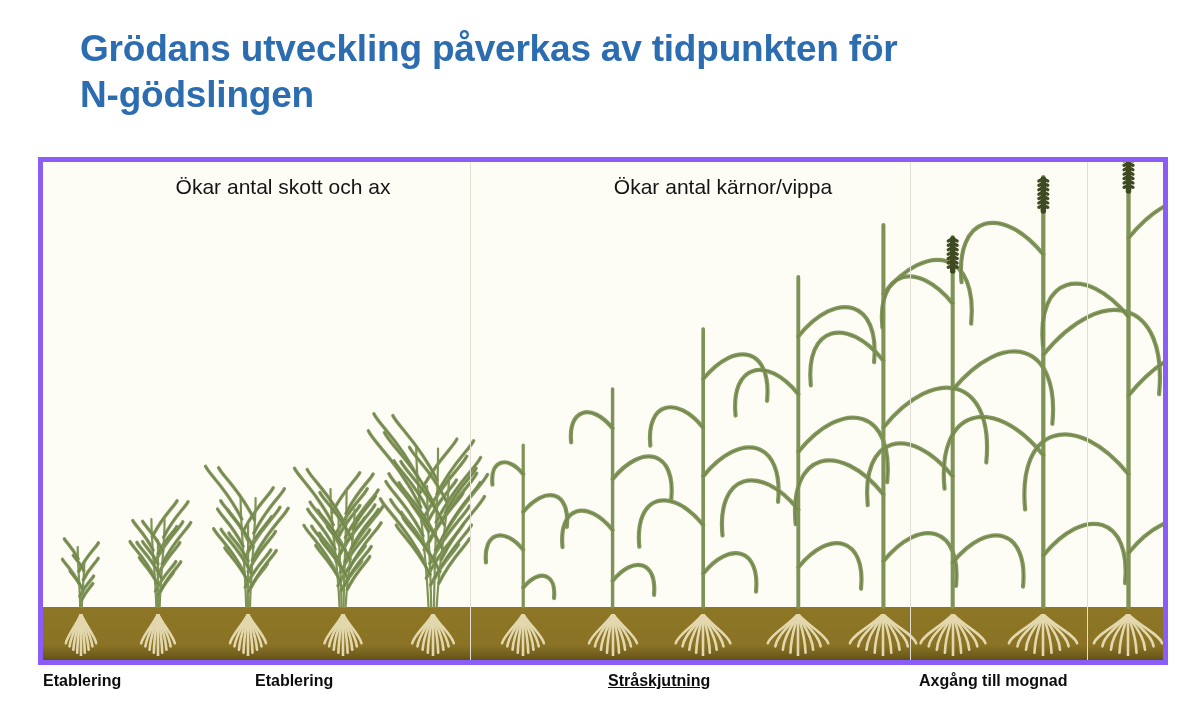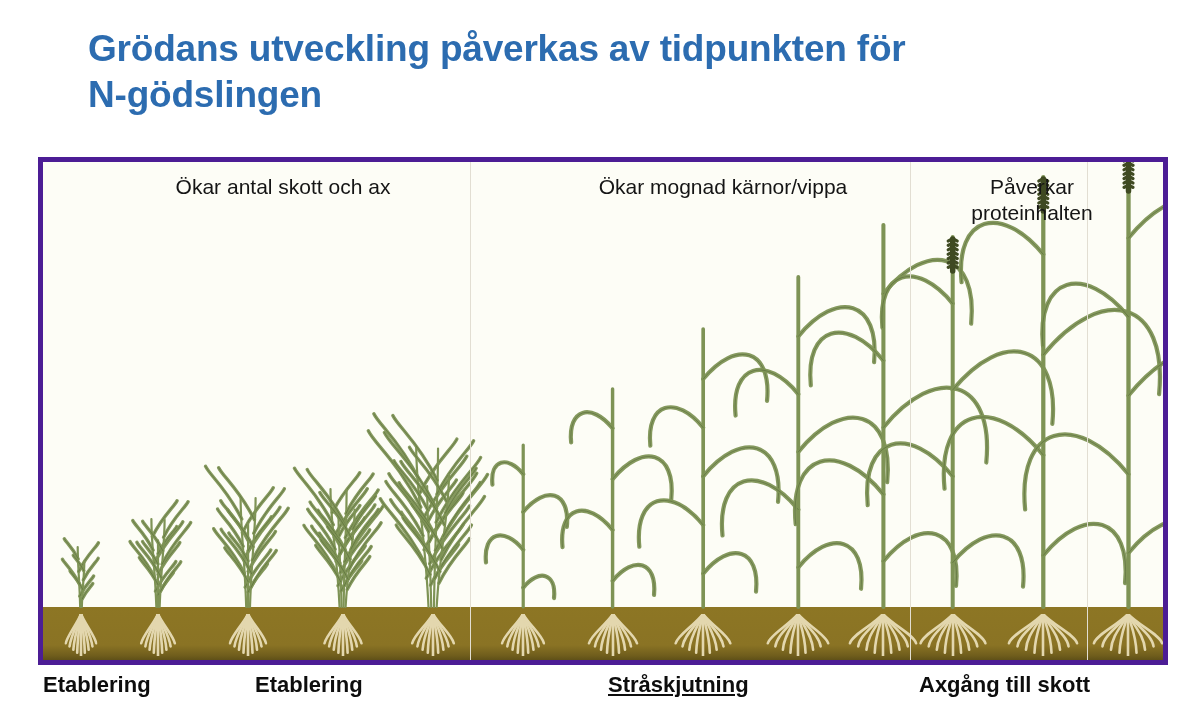--- a/index.html
+++ b/index.html
@@ -11,40 +11,40 @@
     width: 1200px;
     height: 715px;
     position: relative;
     overflow: hidden;
     font-family: "Liberation Sans", sans-serif;
   }
 
   
   #slide-title {
     position: absolute;
-    left: 88px;
+    left: 80px;
     top: 26px;
     width: 1000px;
     font-size: 37px;
     font-weight: bold;
     line-height: 1.23;
     color: #2c6cb0;
     letter-spacing: -0.2px;
     white-space: pre-line;
   }
 
   
   #illustration-frame {
     position: absolute;
     left: 38px;
     top: 157px;
     width: 1130px;
     height: 508px;
     box-sizing: border-box;
-    border: 5px solid #4c1d95;
+    border: 5px solid #8b5cf6;
     background: #fdfdf6;
     overflow: hidden;
     padding-left: 9px;
   }
   #illustration-canvas {
     position: absolute;
     inset: 0;
     overflow: hidden;
   }
 
@@ -78,21 +78,21 @@
     white-space: pre-line;
     z-index: 4;
   }
   #caption-tillering  { left: 30px;  top: 12px; width: 420px; }
   #caption-stem       { left: 480px; top: 12px; width: 400px; }
   #caption-protein    { left: 900px; top: 12px; width: 178px; }
 
   
   .phase-label {
     position: absolute;
-    font-size: 22px;
+    font-size: 16px;
     font-weight: bold;
     color: #0d0d0d;
     white-space: nowrap;
   }
   #phase-etablering  { left: 43px;  top: 672px; }
   #phase-bestockning { left: 255px; top: 672px; }
   #phase-strask      { left: 608px; top: 672px; text-decoration: underline; }
   #phase-axgang      { left: 919px; top: 672px; }
 
   
@@ -119,23 +119,21 @@
 <div id="illustration-frame">
   <div id="illustration-canvas">
 
     <div id="soil-band"></div>
 
     <div class="panel-divider" style="left:427px"></div>
     <div class="panel-divider" style="left:867px"></div>
     <div class="panel-divider" style="left:1044px"></div>
 
     <div class="stage-caption" id="caption-tillering">Ökar antal skott och ax</div>
-    <div class="stage-caption" id="caption-stem">Ökar mognad kärnor/vippa</div>
-    <div class="stage-caption" id="caption-protein">Påverkar
-proteinhalten</div>
+    <div class="stage-caption" id="caption-stem">Ökar antal kärnor/vippa</div>
 
     <div id="plant-layer" style="position:absolute;inset:0;">
         <div class="plant" style="left: 8px; width: 60px; height: 60px; z-index: 2;">
           <svg width="60" height="60" viewBox="0 0 60 60">
             <path d="M29.175,60 C28.515,33 26.7,18 26.7,0" fill="none" stroke="#7e9355" stroke-width="2.2" stroke-linecap="round"></path>
             <path d="M28.7295,49.2 C34.6911,37.2768 41.05014,32.308800000000005 42.6399,28.930560000000003" fill="none" stroke="#7e9355" stroke-width="3.4" stroke-linecap="round" opacity="0.95"></path>
             <path d="M28.7295,49.2 C34.6911,37.2768 41.05014,32.308800000000005 42.6399,28.930560000000003" fill="none" stroke="#4e6030" stroke-width="0.9" stroke-linecap="round" opacity="0.55"></path>
             <path d="M28.218,36.8 C21.014400000000002,22.392799999999998 13.33056,16.389799999999997 11.409600000000001,12.307759999999995" fill="none" stroke="#7e9355" stroke-width="3.4" stroke-linecap="round" opacity="0.95"></path>
             <path d="M28.218,36.8 C21.014400000000002,22.392799999999998 13.33056,16.389799999999997 11.409600000000001,12.307759999999995" fill="none" stroke="#4e6030" stroke-width="0.9" stroke-linecap="round" opacity="0.55"></path>
             <path d="M27.7065,24.400000000000006 C36.1521,7.508800000000004 45.160740000000004,0.4708000000000041 47.41289999999999,-4.315039999999996" fill="none" stroke="#7e9355" stroke-width="3.4" stroke-linecap="round" opacity="0.95"></path>
@@ -675,13 +673,13 @@
           </svg>
         </div>
       </div>
 
   </div>
 </div>
 
 <div class="phase-label" id="phase-etablering">Etablering</div>
 <div class="phase-label" id="phase-bestockning">Etablering</div>
 <div class="phase-label" id="phase-strask">Stråskjutning</div>
-<div class="phase-label" id="phase-axgang">Axgång till skott</div>
+<div class="phase-label" id="phase-axgang">Axgång till mognad</div>
 
 </body></html>

